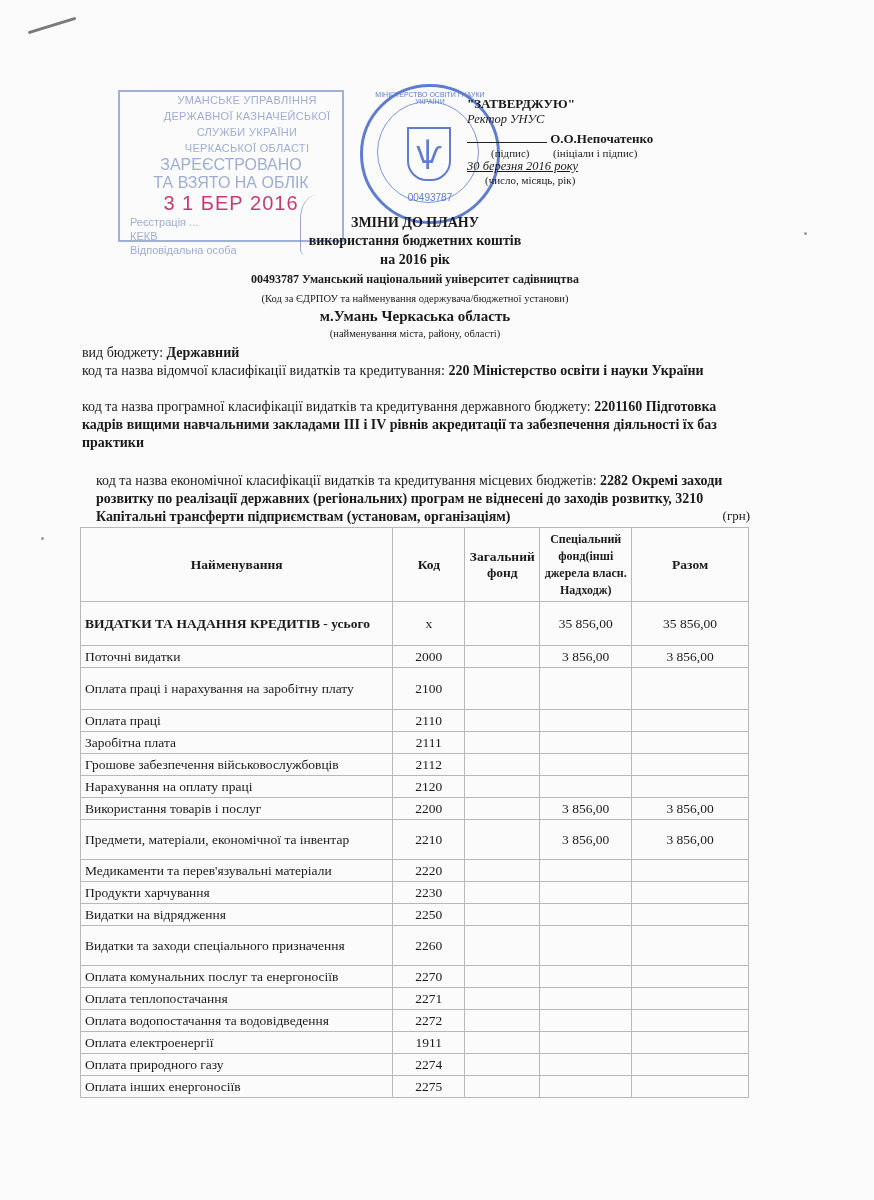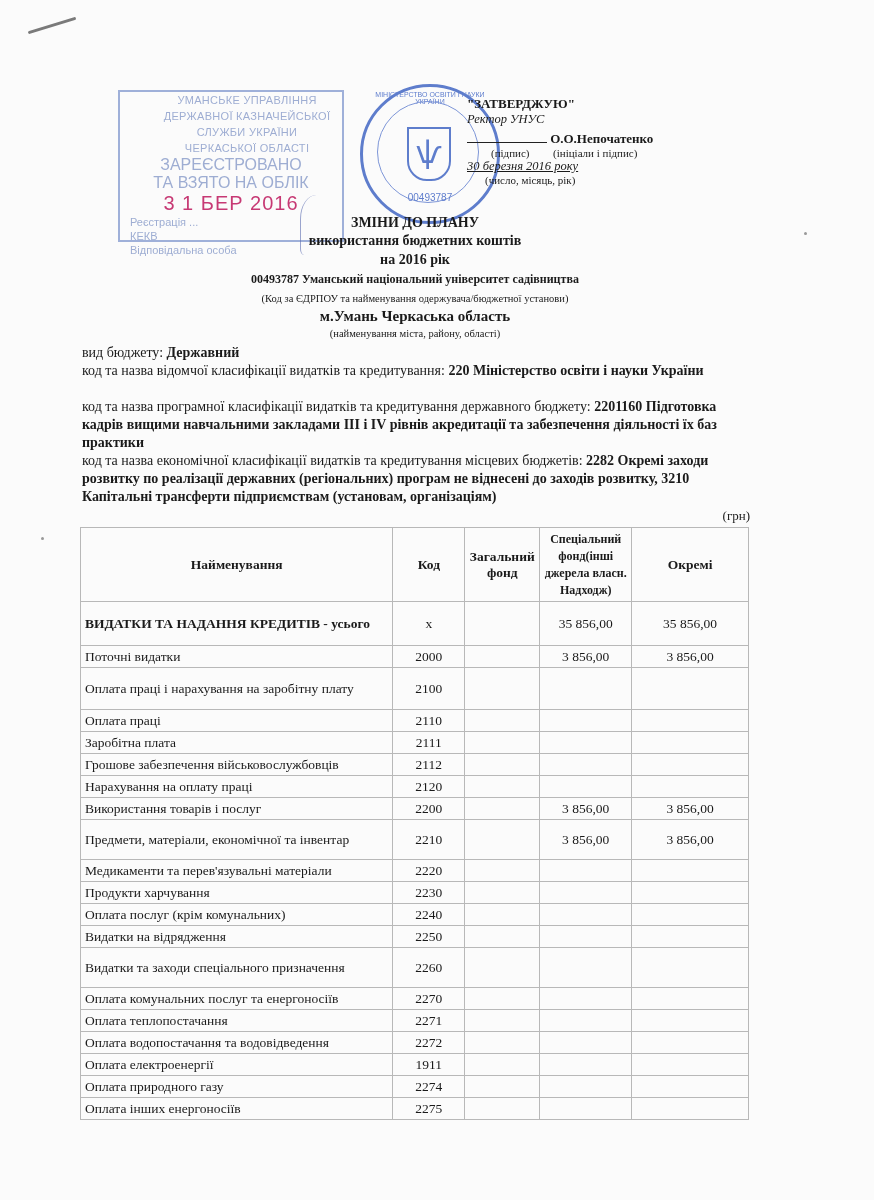--- a/index.html
+++ b/index.html
@@ -116,40 +116,40 @@
 
 <div class="abs meta" style="top:344px;">
   <span>вид бюджету: </span><b>Державний</b>
 </div>
 <div class="abs meta" style="top:362px;">
   <span>код та назва відомчої класифікації видатків та кредитування: </span><b>220 Міністерство освіти і науки України</b>
 </div>
 <div class="abs meta" style="top:398px;">
   <span>код та назва програмної класифікації видатків та кредитування державного бюджету: </span><b>2201160 Підготовка кадрів  вищими навчальними закладами III і IV рівнів акредитації та забезпечення діяльності їх баз практики</b>
 </div>
-<div class="abs meta" style="top:452px;">
+<div class="abs meta" style="top:472px;margin-left:14px;">
   <span>код та назва економічної класифікації  видатків та кредитування місцевих бюджетів: </span><b>2282 Окремі заходи розвитку по реалізації державних (регіональних) програм не віднесені до заходів розвитку, 3210 Капітальні трансферти підприємствам (установам, організаціям)</b>
 </div>
 <div class="abs unit">(грн)</div>
 
 <table class="plan">
   <colgroup>
     <col style="width:313px">
       <col style="width:72px">
       <col style="width:75px">
       <col style="width:92px">
       <col style="width:117px">
   </colgroup>
   <thead>
     <tr>
       <th>Найменування</th>
       <th>Код</th>
       <th>Загальний фонд</th>
       <th class="sm">Спеціальний фонд(інші джерела власн. Надходж)</th>
-      <th>Окремі</th>
+      <th>Разом</th>
     </tr>
   </thead>
   <tbody id="tbody">
       <tr class="bold" style="height: 44px;">
         <td class="name">ВИДАТКИ ТА НАДАННЯ КРЕДИТІВ - усього</td>
         <td class="code">x</td>
         <td class="num"></td>
         <td class="num">35 856,00</td>
         <td class="num">35 856,00</td>
       </tr>
@@ -217,27 +217,20 @@
         <td class="num"></td>
       </tr>
       <tr style="height: 22px;">
         <td class="name">Продукти харчування</td>
         <td class="code">2230</td>
         <td class="num"></td>
         <td class="num"></td>
         <td class="num"></td>
       </tr>
       <tr style="height: 22px;">
-        <td class="name">Оплата послуг (крім комунальних)</td>
-        <td class="code">2240</td>
-        <td class="num"></td>
-        <td class="num"></td>
-        <td class="num"></td>
-      </tr>
-      <tr style="height: 22px;">
         <td class="name">Видатки на відрядження</td>
         <td class="code">2250</td>
         <td class="num"></td>
         <td class="num"></td>
         <td class="num"></td>
       </tr>
       <tr style="height: 40px;">
         <td class="name">Видатки та заходи спеціального призначення</td>
         <td class="code">2260</td>
         <td class="num"></td>

